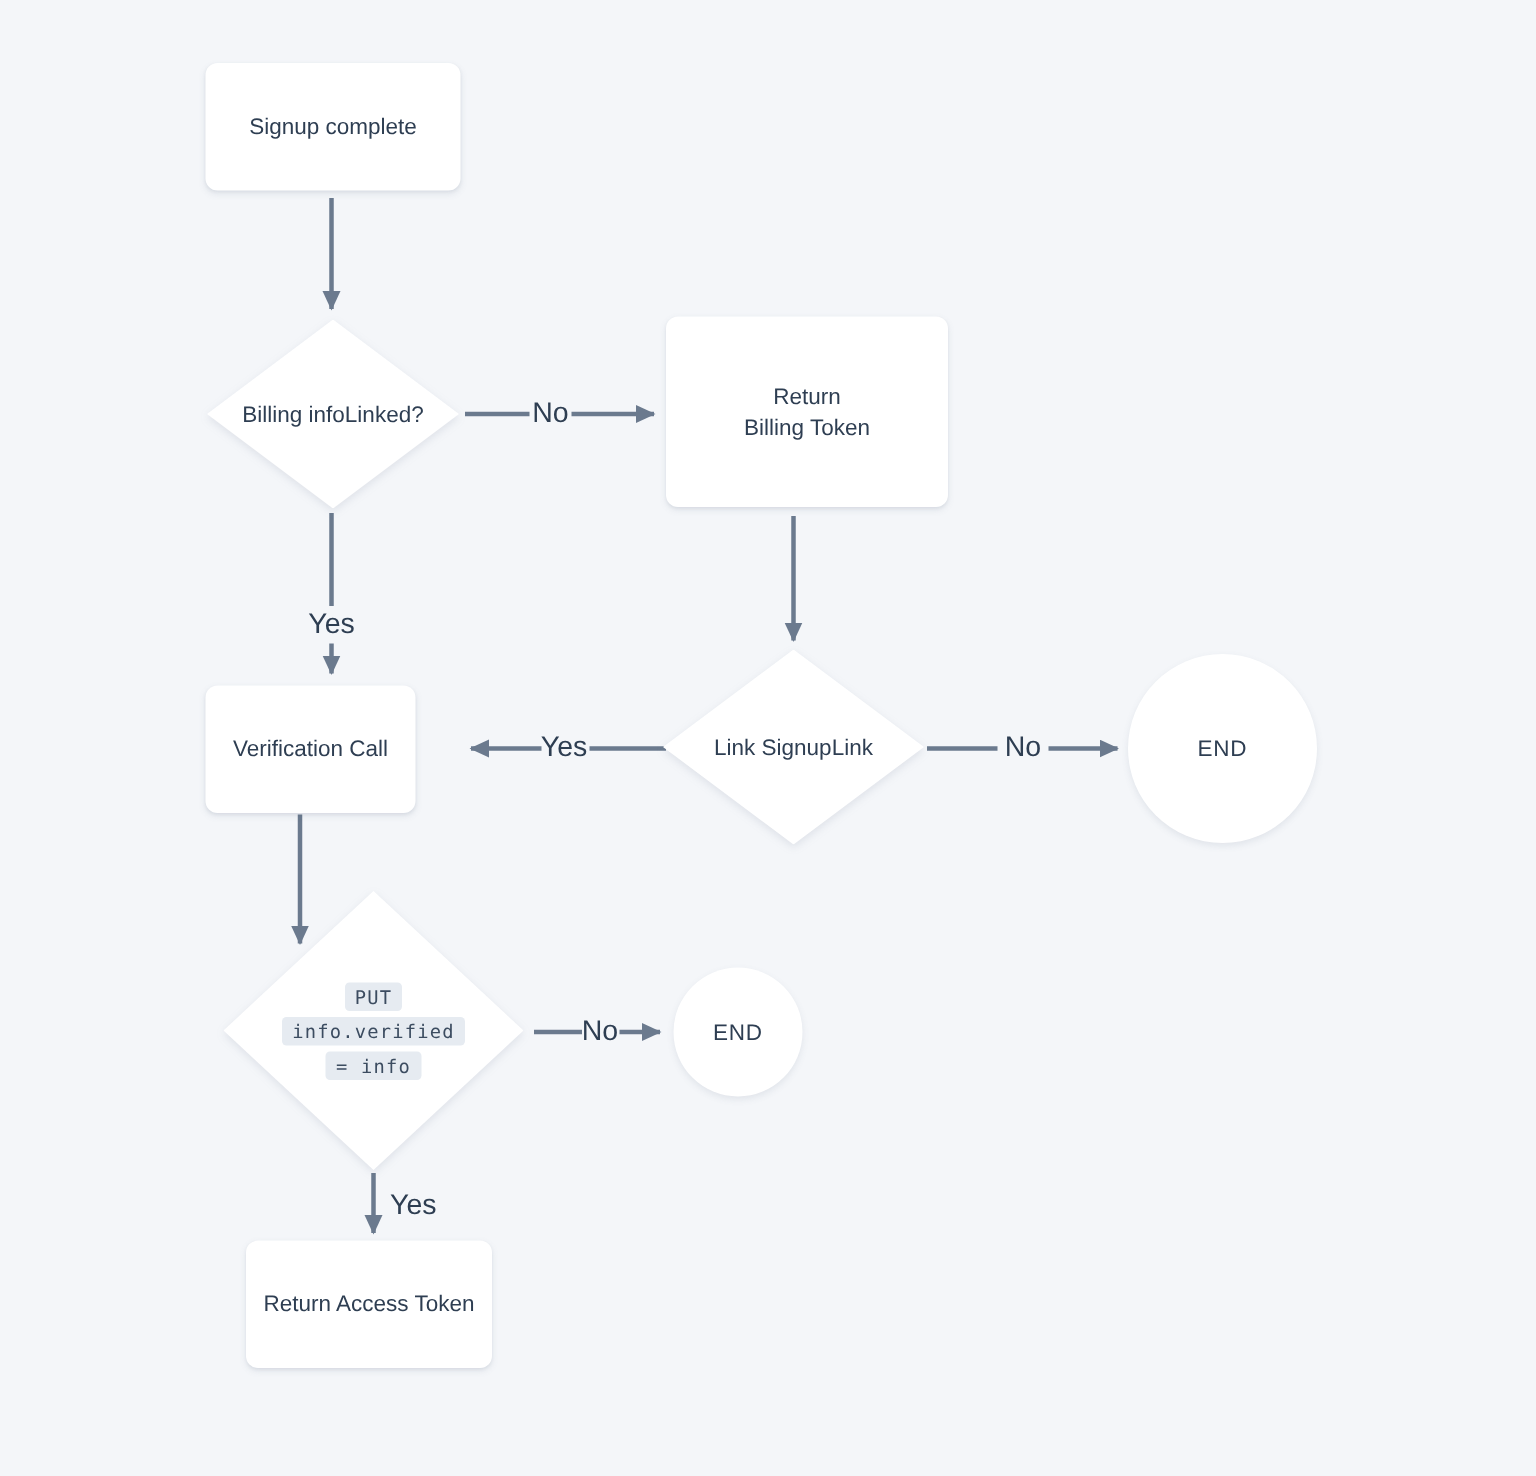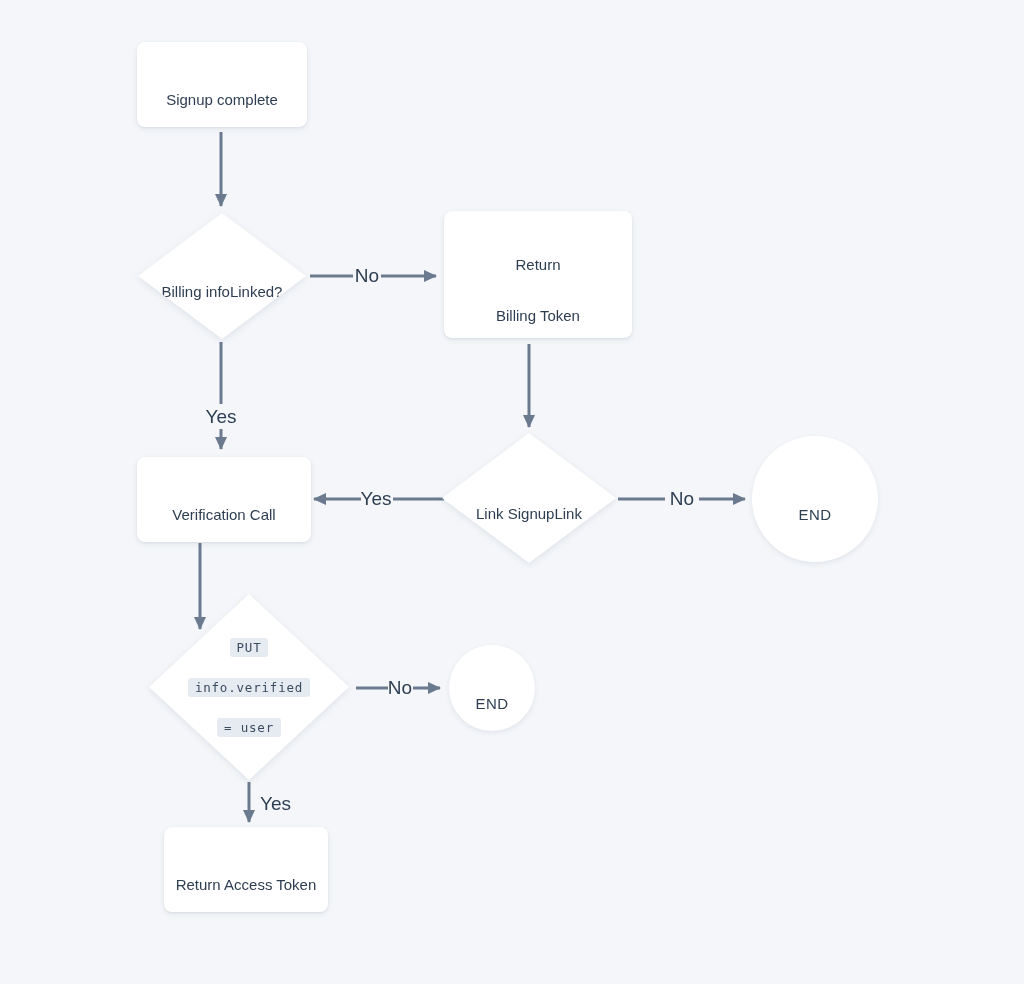--- a/index.html
+++ b/index.html
@@ -47,40 +47,40 @@
   }
   .diamond{
     width:100%;height:100%;
     background:var(--node-fill);
     clip-path:polygon(50% 0%,100% 50%,50% 100%,0% 50%);
     display:flex;flex-direction:row;
     align-items:center;justify-content:center;
     font-size:15px;line-height:21px;
     text-align:center;
   }
-  .chips{display:flex;flex-direction:column;align-items:center;gap:21px;}
+  .chips{display:flex;flex-direction:column;align-items:center;gap:4px;}
   .chip{
     font-family:"DejaVu Sans Mono",monospace;
     font-size:12.5px;line-height:15px;
     letter-spacing:0.8px;
     color:var(--chip-text);
     background:var(--chip-bg);
     padding:2px 7px;
     border-radius:3px;
     white-space:nowrap;
   }
   .edge-label{
     position:absolute;
     transform:translate(-50%,-50%);
     font-size:19px;
     color:var(--text);
     white-space:nowrap;
   }
   .edge-label.side{transform:translate(0,-50%);}
-  .lbl{display:block;margin-top:30px;}
+  .lbl{display:block;}
 </style>
 </head>
 <body>
 
 <div class="stage">
 
   <svg class="edges" width="1024" height="984" viewBox="0 0 1024 984">
     <defs>
       <marker id="ah" markerUnits="userSpaceOnUse" markerWidth="16" markerHeight="14" refX="12" refY="6" orient="auto">
         <path d="M0,0 L13,6 L0,12 Z"></path>
@@ -118,41 +118,41 @@
       <span class="lbl">Billing info</span>
       <span class="lbl">Linked?</span>
     </div>
   </div>
 
   <div class="node box" style="left:444px;top:211px;width:188px;height:127px">
     <span class="lbl">Return</span>
     <span class="lbl">Billing Token</span>
   </div>
 
-  <div class="node box" style="left:137px;top:457px;width:174px;height:85px">
+  <div class="node box" style="left:137px;top:457px;width:140px;height:85px">
     <span class="lbl">Verification Call</span>
   </div>
 
   <div class="diamond-wrap" style="left:442px;top:433px;width:174px;height:130px">
     <div class="diamond">
       <span class="lbl">Link Signup</span>
       <span class="lbl">Link</span>
     </div>
   </div>
 
   <div class="node circle" style="left:752px;top:436px;width:126px;height:126px">
     <span class="lbl">END</span>
   </div>
 
   <div class="diamond-wrap" style="left:149px;top:594px;width:200px;height:186px">
     <div class="diamond">
       <div class="chips">
         <span class="chip">PUT</span>
         <span class="chip">info.verified</span>
-        <span class="chip">= user</span>
+        <span class="chip">= info</span>
       </div>
     </div>
   </div>
 
   <div class="node circle" style="left:449px;top:645px;width:86px;height:86px">
     <span class="lbl">END</span>
   </div>
 
   <div class="node box" style="left:164px;top:827px;width:164px;height:85px">
     <span class="lbl">Return Access Token</span>

